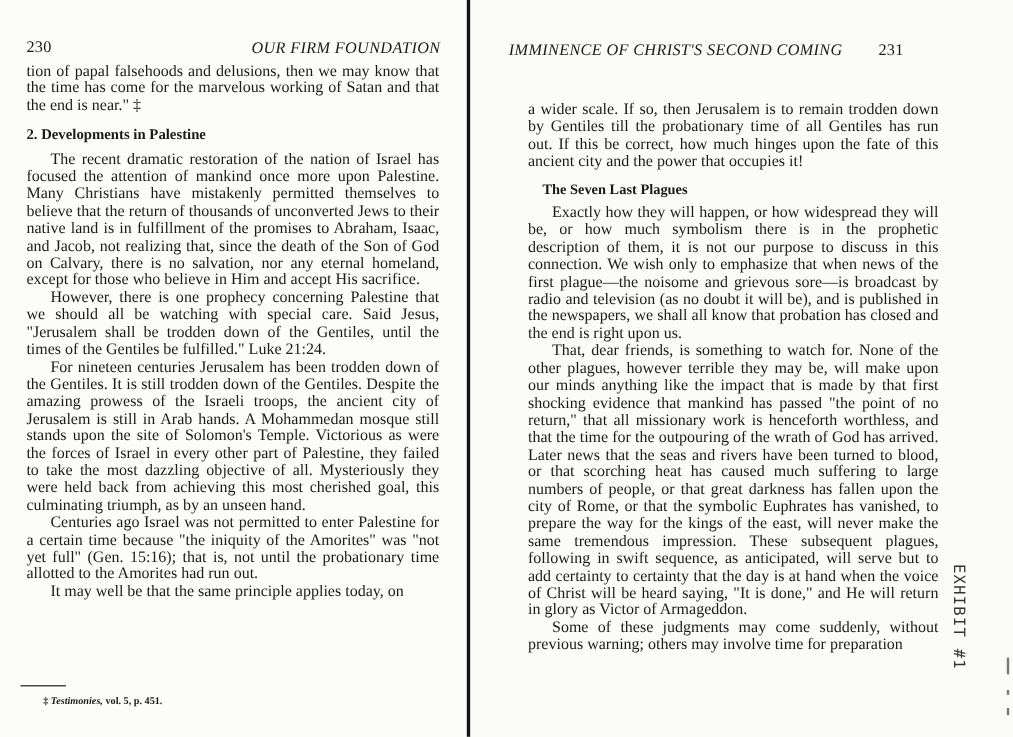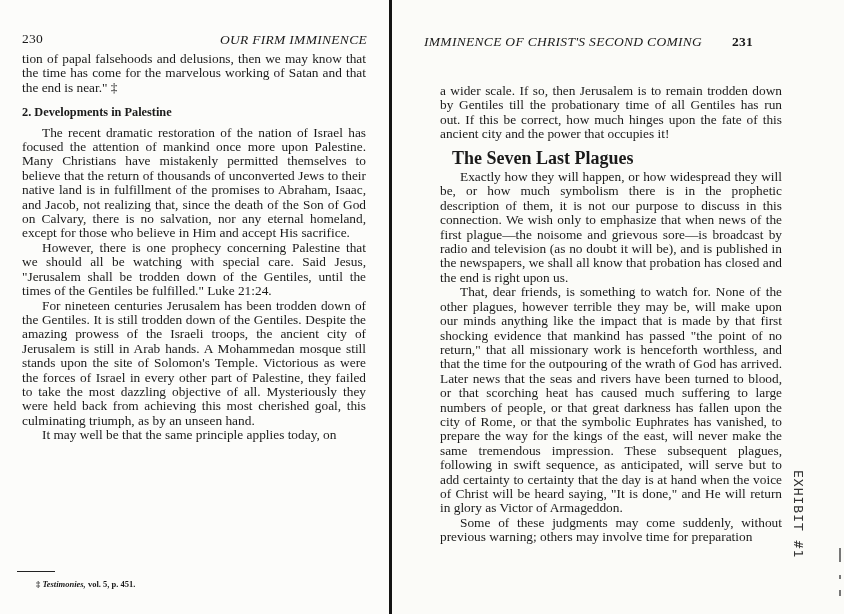--- a/index.html
+++ b/index.html
@@ -20,37 +20,37 @@
   .spine {
     position: absolute; left: 389px; top: 0; bottom: 0; width: 3px;
     background: #141414;
   }
   .running-head {
     position: absolute; font-size: 13.5px; letter-spacing: 0.3px;
   }
   .left-head-num { left: 22px; top: 31px; }
   .left-head-title { left: 192px; top: 32px; width: 175px; text-align: right; font-style: italic; }
   .right-head-title { left: 424px; top: 34px; font-style: italic; }
-  .right-head-num { left: 732px; top: 34px; font-weight: bold; }
+  .right-head-num { left: 732px; top: 34px; }
 
   .text-block {
     position: absolute;
     font-size: 13.35px;
     line-height: 14.4px;
     text-align: justify;
   }
   .left-text { left: 22px; top: 52px; width: 344px; }
   .right-text { left: 440px; top: 57px; width: 342px; margin-top: 27px; }
 
   .text-block p { margin: 0; }
   .text-block p.indent { text-indent: 20px; }
   .heading {
     font-weight: bold; font-size: 12.3px; margin: 10px 0 6px 0 !important;
   }
-  .right-text .heading { margin: 9px 0 5px 12px !important; font-size: 18px; }
+  .right-text .heading { margin: 9px 0 5px 12px !important; font-size: 12px; }
   .footnote-rule {
     position: absolute; left: 17px; top: 571px; width: 38px; height: 1px; background: #222;
   }
   .footnote {
     position: absolute; left: 36px; top: 579px; font-size: 8.5px; font-weight: bold;
   }
   .footnote i { }
   .exhibit {
     position: absolute; left: 806px; top: 470px;
     font-family: "DejaVu Sans Mono", "Liberation Mono", monospace;
@@ -62,28 +62,29 @@
     position: absolute; left: 839px; width: 2px; background: #777;
   }
 </style>
 </head>
 <body>
 
 <div class="spread">
 
   <div class="page page-left">
     <div class="running-head left-head-num">230</div>
-    <div class="running-head left-head-title">OUR FIRM IMMINENCE</div>
+    <div class="running-head left-head-title">OUR FIRM FOUNDATION</div>
 
     <div class="text-block left-text">
       <p>tion of papal falsehoods and delusions, then we may know that the time has come for the marvelous working of Satan and that the end is near." ‡</p>
       <p class="heading">2. Developments in Palestine</p>
       <p class="indent">The recent dramatic restoration of the nation of Israel has focused the attention of mankind once more upon Palestine. Many Christians have mistakenly permitted themselves to believe that the return of thousands of unconverted Jews to their native land is in fulfillment of the promises to Abraham, Isaac, and Jacob, not realizing that, since the death of the Son of God on Calvary, there is no salvation, nor any eternal homeland, except for those who believe in Him and accept His sacrifice.</p>
       <p class="indent">However, there is one prophecy concerning Palestine that we should all be watching with special care. Said Jesus, "Jerusalem shall be trodden down of the Gentiles, until the times of the Gentiles be fulfilled." Luke 21:24.</p>
       <p class="indent">For nineteen centuries Jerusalem has been trodden down of the Gentiles. It is still trodden down of the Gentiles. Despite the amazing prowess of the Israeli troops, the ancient city of Jerusalem is still in Arab hands. A Mohammedan mosque still stands upon the site of Solomon's Temple. Victorious as were the forces of Israel in every other part of Palestine, they failed to take the most dazzling objective of all. Mysteriously they were held back from achieving this most cherished goal, this culminating triumph, as by an unseen hand.</p>
+      <p class="indent">Centuries ago Israel was not permitted to enter Palestine for a certain time because "the iniquity of the Amorites" was "not yet full" (Gen. 15:16); that is, not until the probationary time allotted to the Amorites had run out.</p>
       <p class="indent">It may well be that the same principle applies today, on</p>
     </div>
 
     <div class="footnote-rule"></div>
     <div class="footnote">
       <span>‡</span>
       <i>Testimonies,</i><span> vol. 5, p. 451.</span>
     </div>
   </div>
 

